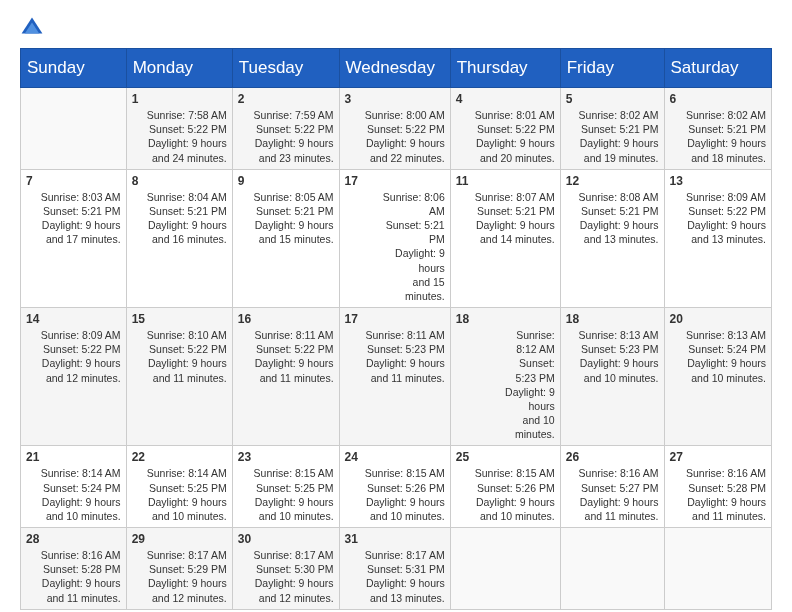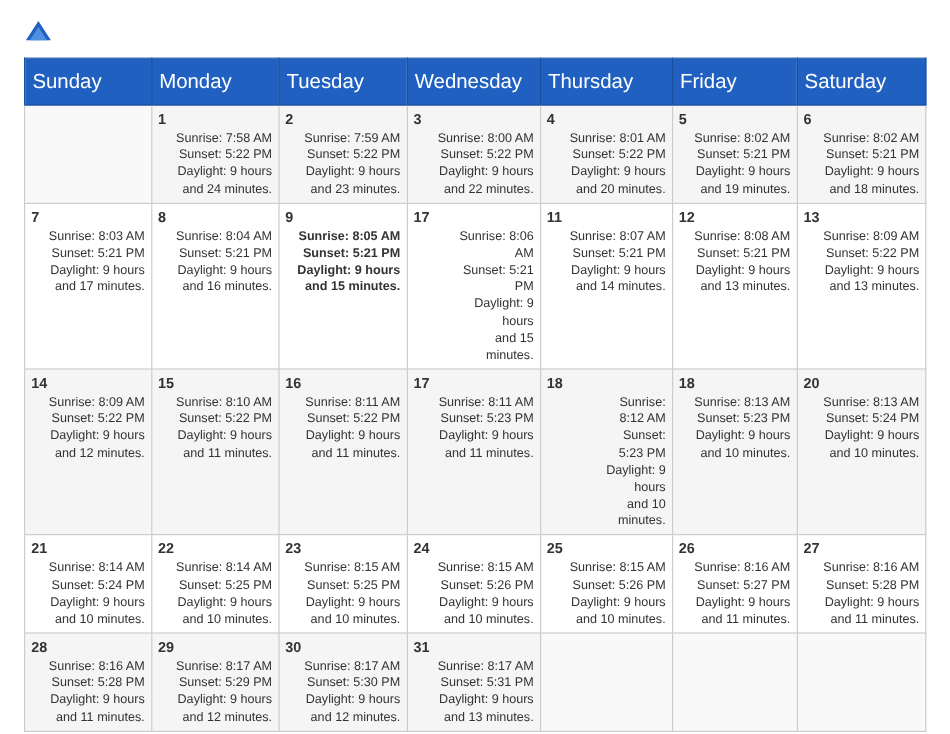--- a/index.html
+++ b/index.html
@@ -187,21 +187,21 @@
           </td>
           <td>
             <span class="day-num">8</span>
             <div class="day-info" style="white-space: pre-line;">Sunrise: 8:04 AM
 Sunset: 5:21 PM
 Daylight: 9 hours
 and 16 minutes.</div>
           </td>
           <td>
             <span class="day-num">9</span>
-            <div class="day-info" style="white-space: pre-line; font-weight: bold;">Sunrise: 8:05 AM
+            <div class="day-info" style="white-space: pre-line;">Sunrise: 8:05 AM
 Sunset: 5:21 PM
 Daylight: 9 hours
 and 15 minutes.</div>
           </td>
           <td>
             <span class="day-num">17</span>
             <div class="day-info" style="white-space: pre-line; margin-left: 28px;">Sunrise: 8:06 AM
 Sunset: 5:21 PM
 Daylight: 9 hours
 and 15 minutes.</div>

